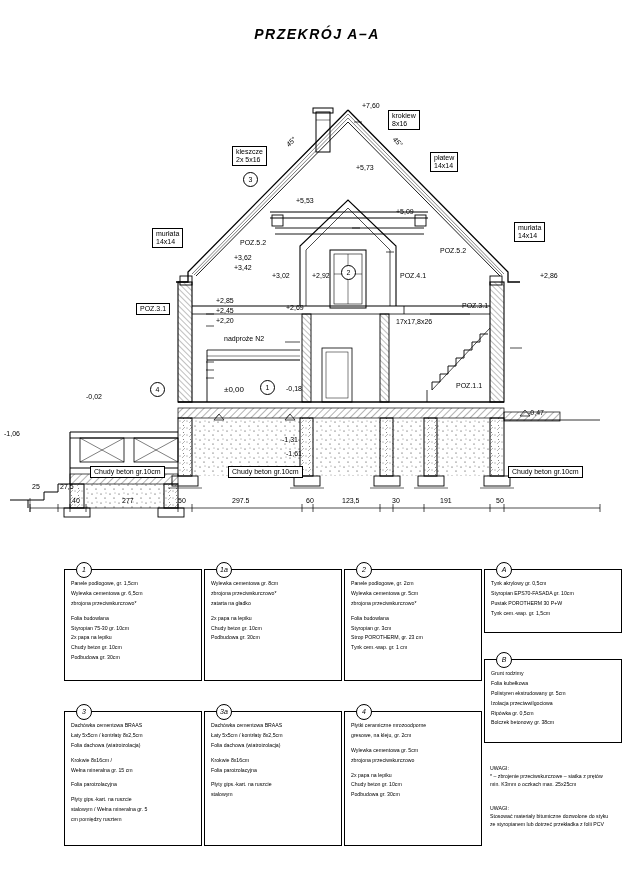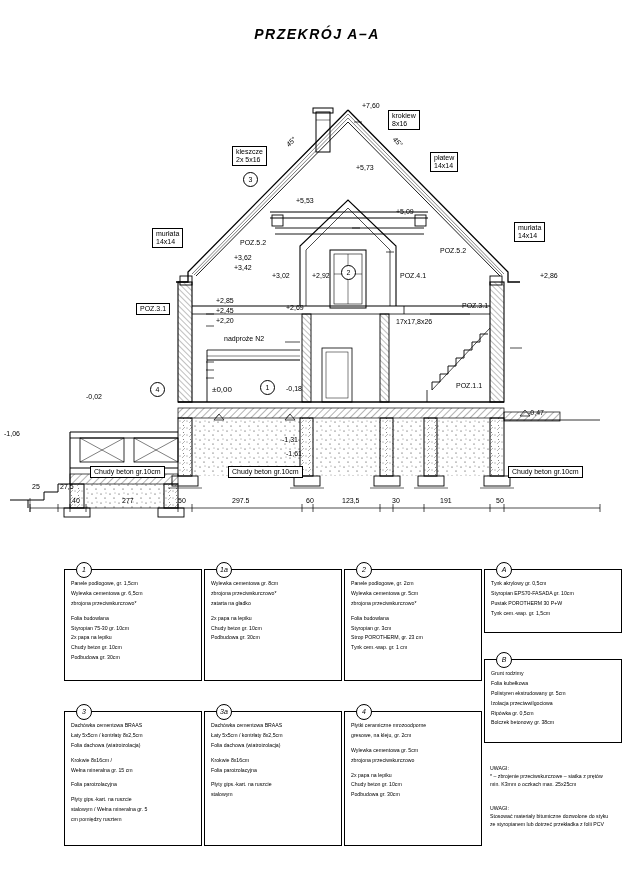--- a/index.html
+++ b/index.html
@@ -316,21 +316,21 @@
     <div class="lbl" style="left:312px; top:212px;">+2,92</div>
     <div class="lbl" style="left:540px; top:212px;">+2,86</div>
 
     <div class="lbl" style="left:216px; top:237px;">+2,85</div>
     <div class="lbl" style="left:216px; top:247px;">+2,45</div>
     <div class="lbl" style="left:216px; top:257px;">+2,20</div>
     <div class="lbl" style="left:286px; top:244px;">+2,69</div>
     <div class="lbl" style="left:224px; top:275px;">nadproże  N2</div>
     <div class="lbl" style="left:396px; top:258px;">17x17,8x26</div>
 
-    <div class="lbl big" style="left:212px; top:325px;text-align:right;">±0,00</div>
+    <div class="lbl big" style="left:224px; top:325px;text-align:right;">±0,00</div>
     <div class="lbl" style="left:286px; top:325px;">-0,18</div>
     <div class="lbl" style="left:86px; top:333px;">-0,02</div>
     <div class="lbl" style="left:528px; top:349px;">-0,47</div>
     <div class="lbl" style="left:4px; top:370px;">-1,06</div>
     <div class="lbl" style="left:282px; top:376px;">-1,31</div>
     <div class="lbl" style="left:286px; top:390px;">-1,61</div>
 
     <div class="lbl bx" style="left:90px; top:406px;">Chudy beton gr.10cm</div>
     <div class="lbl bx" style="left:228px; top:406px;">Chudy beton gr.10cm</div>
     <div class="lbl bx" style="left:508px; top:406px;">Chudy beton gr.10cm</div>

